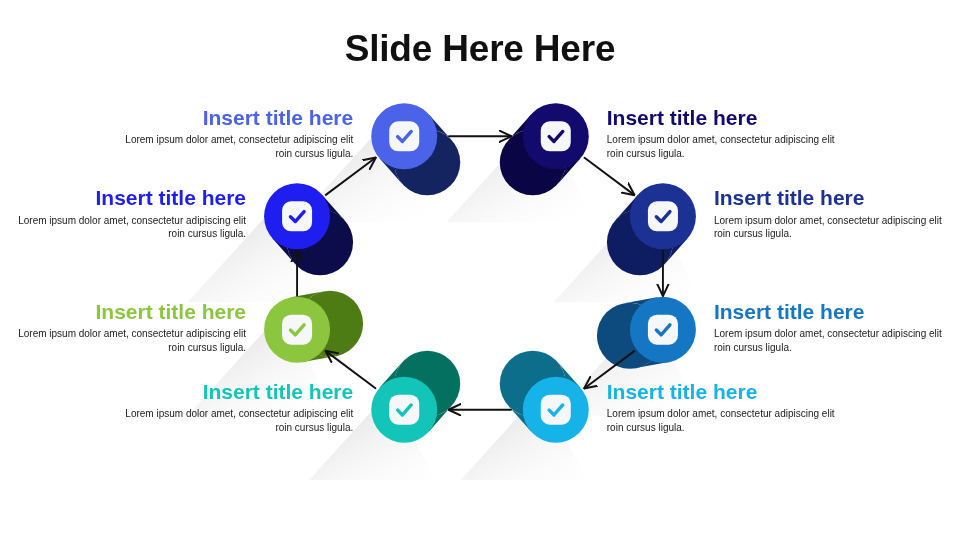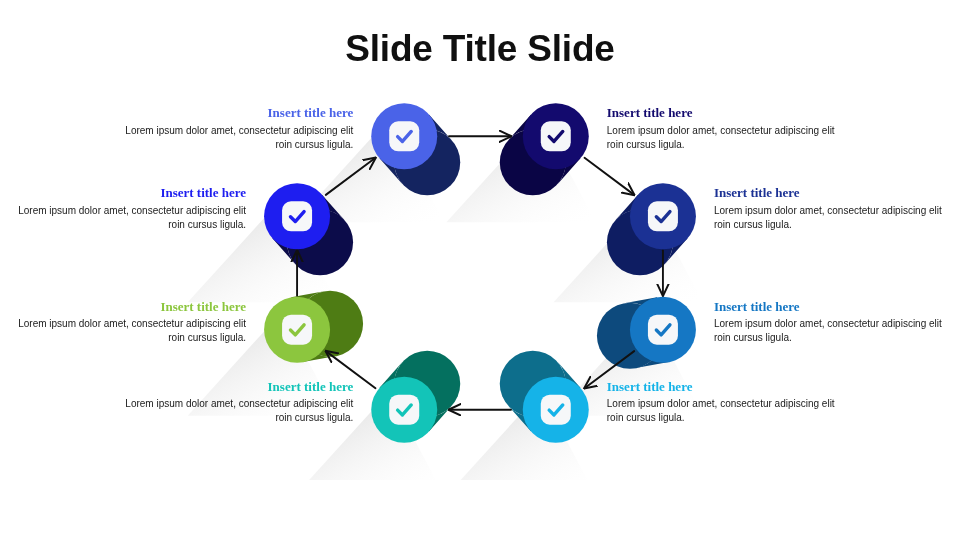--- a/index.html
+++ b/index.html
@@ -15,34 +15,34 @@
     font-size:37px;font-weight:bold;color:#101010;letter-spacing:-0.2px;
   }
 
   
   #diagram{position:absolute;left:0;top:80px;width:960px;height:400px;}
   #svg-layer{position:absolute;left:0;top:0;width:960px;height:400px;}
 
   
   .txt{position:absolute;width:232px;}
   .txt .t{
-    font-size:13px;font-weight:bold;line-height:1.2;
-    font-family:Liberation Serif, serif;
+    font-size:21px;font-weight:bold;line-height:1.2;
+    font-family:Liberation Sans, sans-serif;
     margin-bottom:3px;white-space:nowrap;
   }
   .txt .b{font-size:10px;color:#1a1a1a;line-height:1.38;}
   .txt.r{text-align:right;}
   .txt.l{text-align:left;}
 </style>
 </head>
 <body>
 
 <div id="slide">
 
-  <div id="slide-title">Slide Title Slide</div>
+  <div id="slide-title">Slide Here Here</div>
 
   <div id="diagram">
     <svg id="svg-layer" viewBox="0 0 960 400">
       <defs>
         <linearGradient id="shadowGrad" x1="0" y1="0" x2="1" y2="1">
           <stop offset="0%" stop-color="#b9b9b9" stop-opacity="0.55"></stop>
           <stop offset="100%" stop-color="#ffffff" stop-opacity="0"></stop>
         </linearGradient>
         <marker id="ah" viewBox="0 0 10 10" refX="9" refY="5" markerWidth="7" markerHeight="7" orient="auto-start-reverse">
           <path d="M0,0.6 L9.4,5 L0,9.4" fill="none" stroke="#111111" stroke-width="1.5" stroke-linecap="round" stroke-linejoin="round"></path>

